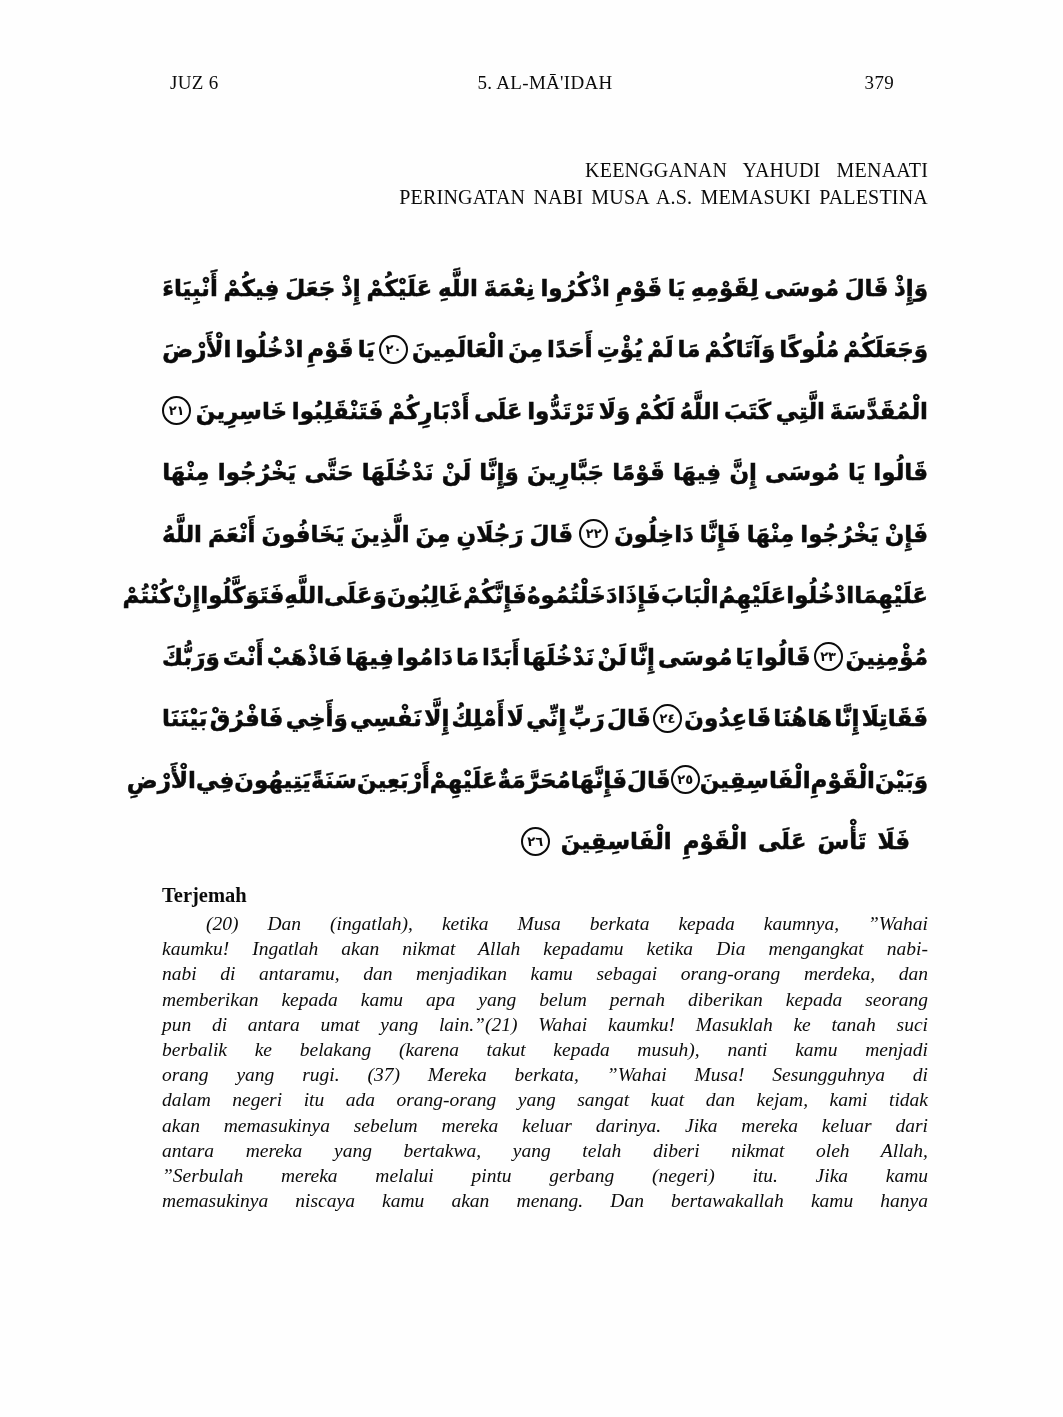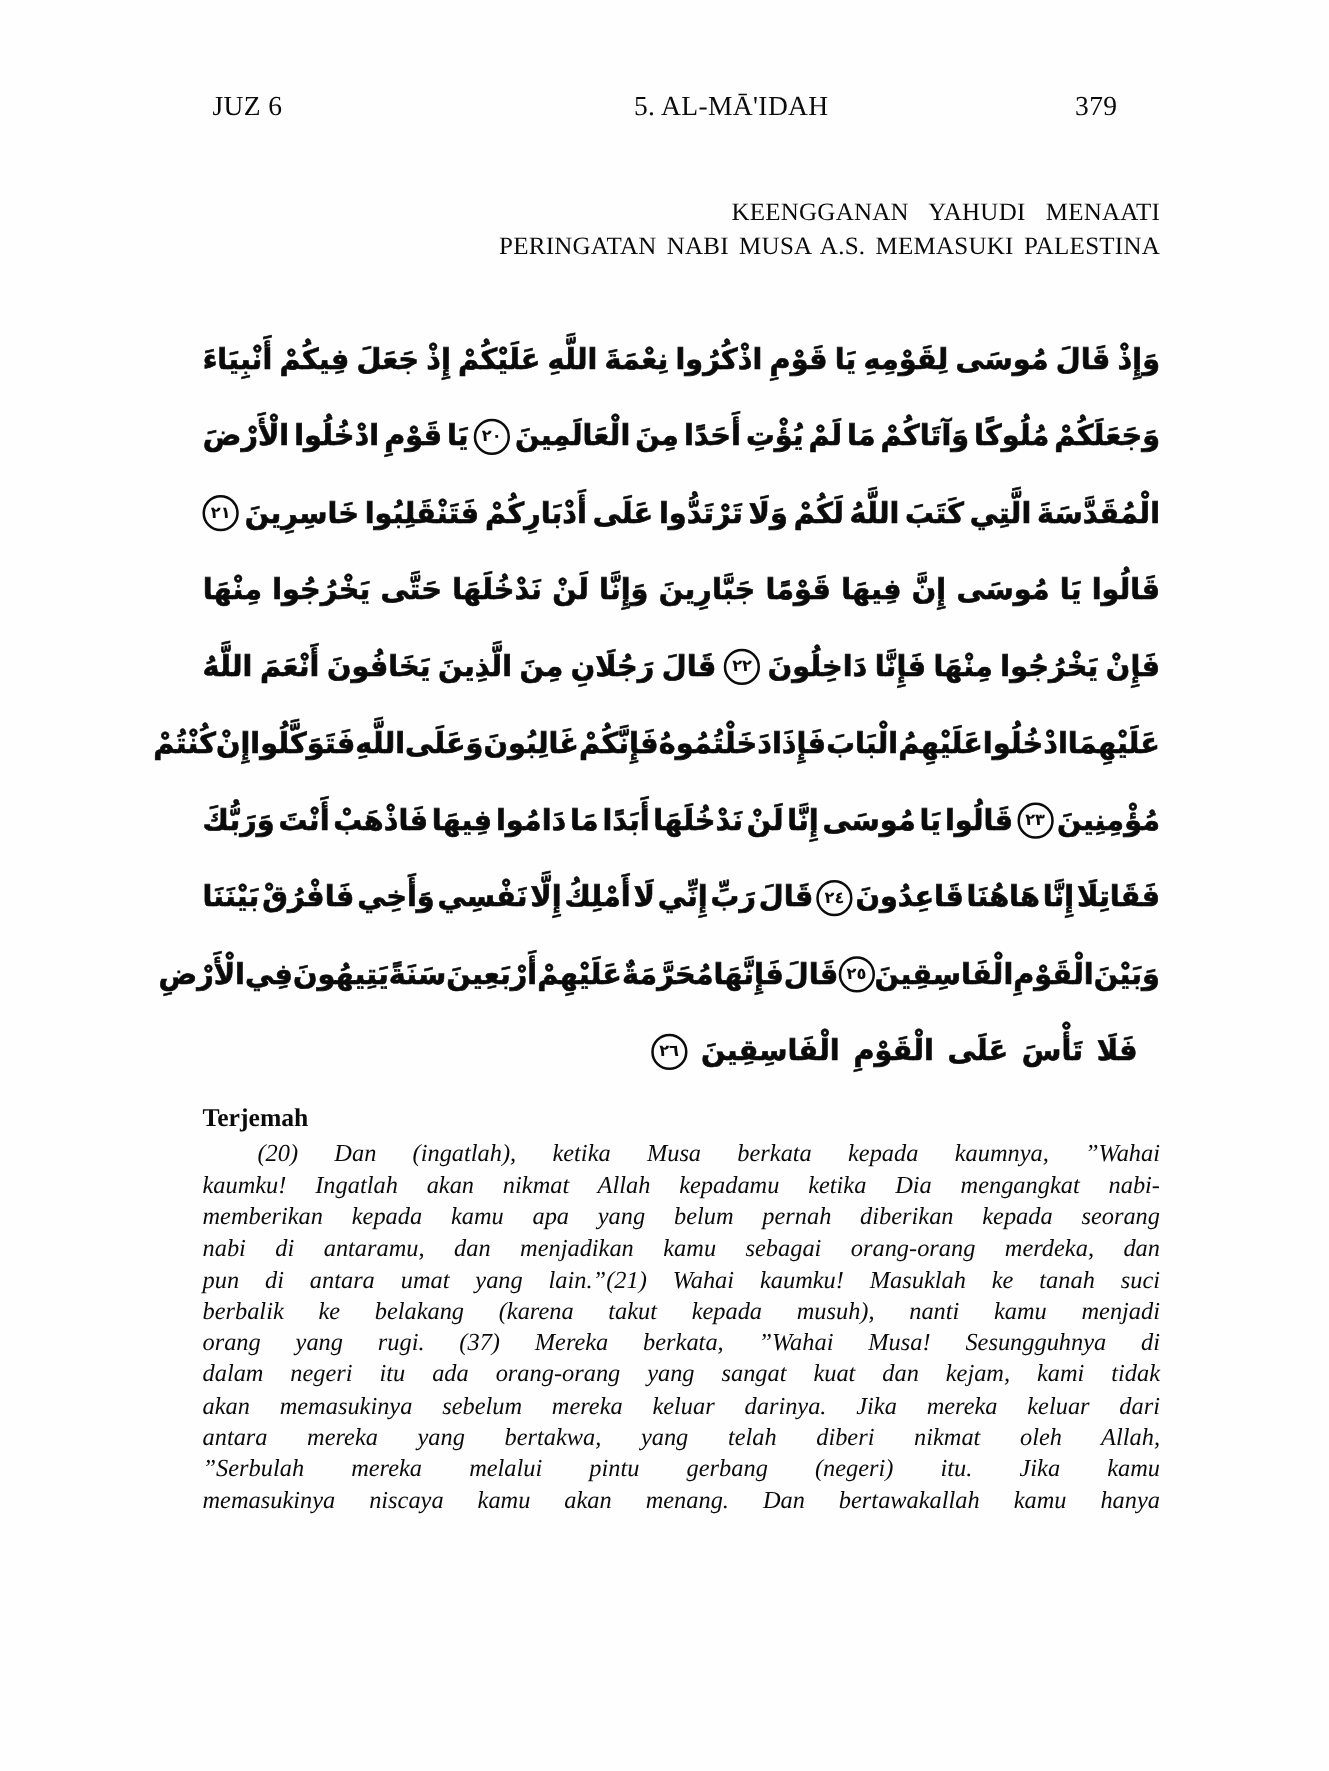--- a/index.html
+++ b/index.html
@@ -14,25 +14,25 @@
   .page {
     position: absolute;
     left: 162px; top: 0;
     width: 766px; height: 1417px;
   }
   
   .header {
     position: absolute;
     top: 72px; left: 0; right: 0;
     height: 26px;
-    font-size: 22px;
+    font-size: 19px;
     letter-spacing: 0.3px;
   }
   .hdr-left  { position: absolute; left: 8px; top: 0; }
-  .hdr-center{ position: absolute; left: 50%; top: 0; transform: translateX(-50%); margin-left: 40px; }
+  .hdr-center{ position: absolute; left: 50%; top: 0; transform: translateX(-50%); }
   .hdr-right { position: absolute; right: 34px; top: 0; }
   
   #title-block {
     position: absolute;
     top: 157px; left: 0; right: 0;
     text-align: right;
     font-weight: normal;
     font-size: 20px;
     line-height: 26.5px;
     letter-spacing: 0.2px;
@@ -261,22 +261,22 @@
         <span class="word">الْفَاسِقِينَ</span>
         <span class="ayah">٢٦</span>
       </div>
     </section>
 
   <h2 id="terjemah-heading">Terjemah</h2>
 
   <section id="translation-block">
       <div class="tr-line indent">(20) Dan (ingatlah), ketika Musa berkata kepada kaumnya, ”Wahai</div>
       <div class="tr-line">kaumku! Ingatlah akan nikmat Allah kepadamu ketika Dia mengangkat nabi-</div>
+      <div class="tr-line">nabi di antaramu, dan menjadikan kamu sebagai orang-orang merdeka, dan</div>
       <div class="tr-line">memberikan kepada kamu apa yang belum pernah diberikan kepada seorang</div>
-      <div class="tr-line">nabi di antaramu, dan menjadikan kamu sebagai orang-orang merdeka, dan</div>
       <div class="tr-line">pun di antara umat yang lain.”(21) Wahai kaumku! Masuklah ke tanah suci</div>
       <div class="tr-line">berbalik ke belakang (karena takut kepada musuh), nanti kamu menjadi</div>
       <div class="tr-line">orang yang rugi. (37) Mereka berkata, ”Wahai Musa! Sesungguhnya di</div>
       <div class="tr-line">dalam negeri itu ada orang-orang yang sangat kuat dan kejam, kami tidak</div>
       <div class="tr-line">akan memasukinya sebelum mereka keluar darinya. Jika mereka keluar dari</div>
       <div class="tr-line">antara mereka yang bertakwa, yang telah diberi nikmat oleh Allah,</div>
       <div class="tr-line">”Serbulah mereka melalui pintu gerbang (negeri) itu. Jika kamu</div>
       <div class="tr-line">memasukinya niscaya kamu akan menang. Dan bertawakallah kamu hanya</div>
     </section>
 

